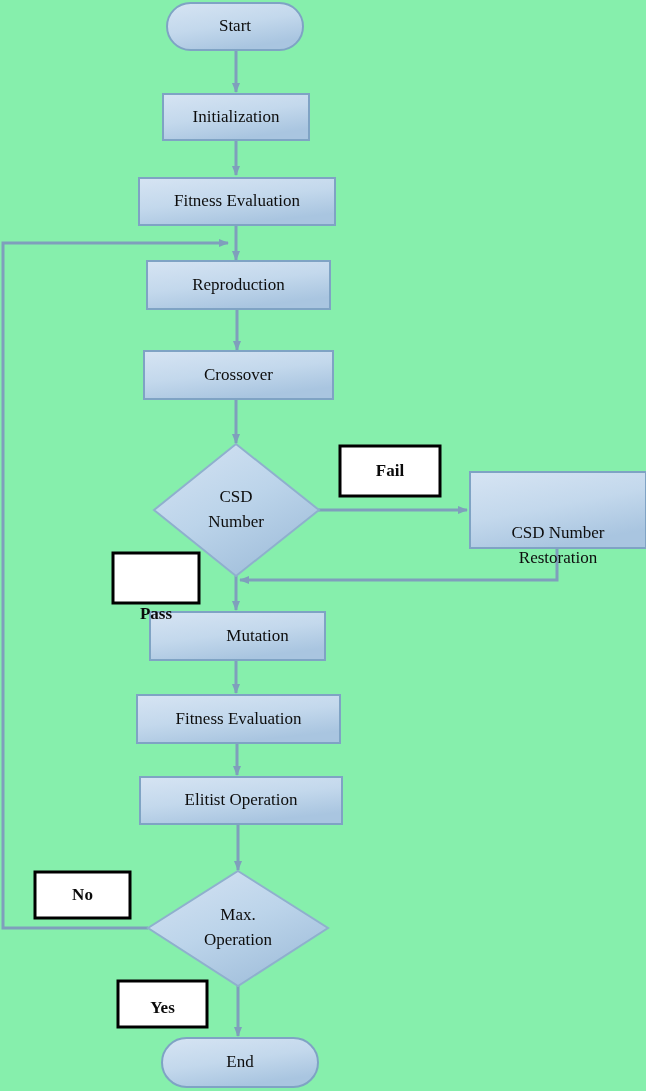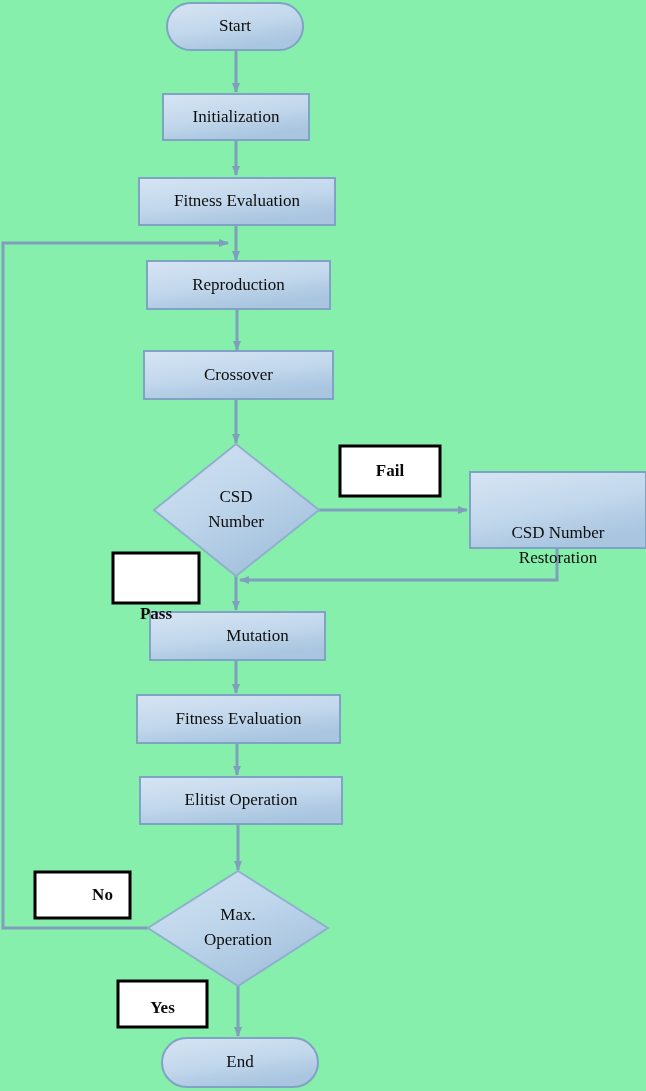--- a/index.html
+++ b/index.html
@@ -142,17 +142,17 @@
 
   <div class="node-label two-line" style="left:178px; top:893px; width:120px; height:70px;">Max.
 Operation</div>
 
   <div class="node-label" style="left:162px; top:1038px; width:156px; height:49px;">End</div>
 
   <div class="tag-label" style="left:340px; top:446px; width:100px; height:50px;">Fail</div>
 
   <div class="tag-label" style="left:113px; top:553px; width:86px; height:50px;margin-top:36px;">Pass</div>
 
-  <div class="tag-label" style="left:35px; top:872px; width:95px; height:46px;padding-left:20px;">No</div>
+  <div class="tag-label" style="left:35px; top:872px; width:95px; height:46px;">No</div>
 
   <div class="tag-label" style="left:118px; top:981px; width:89px; height:54px;">Yes</div>
 
 </div>
 
 </body></html>

